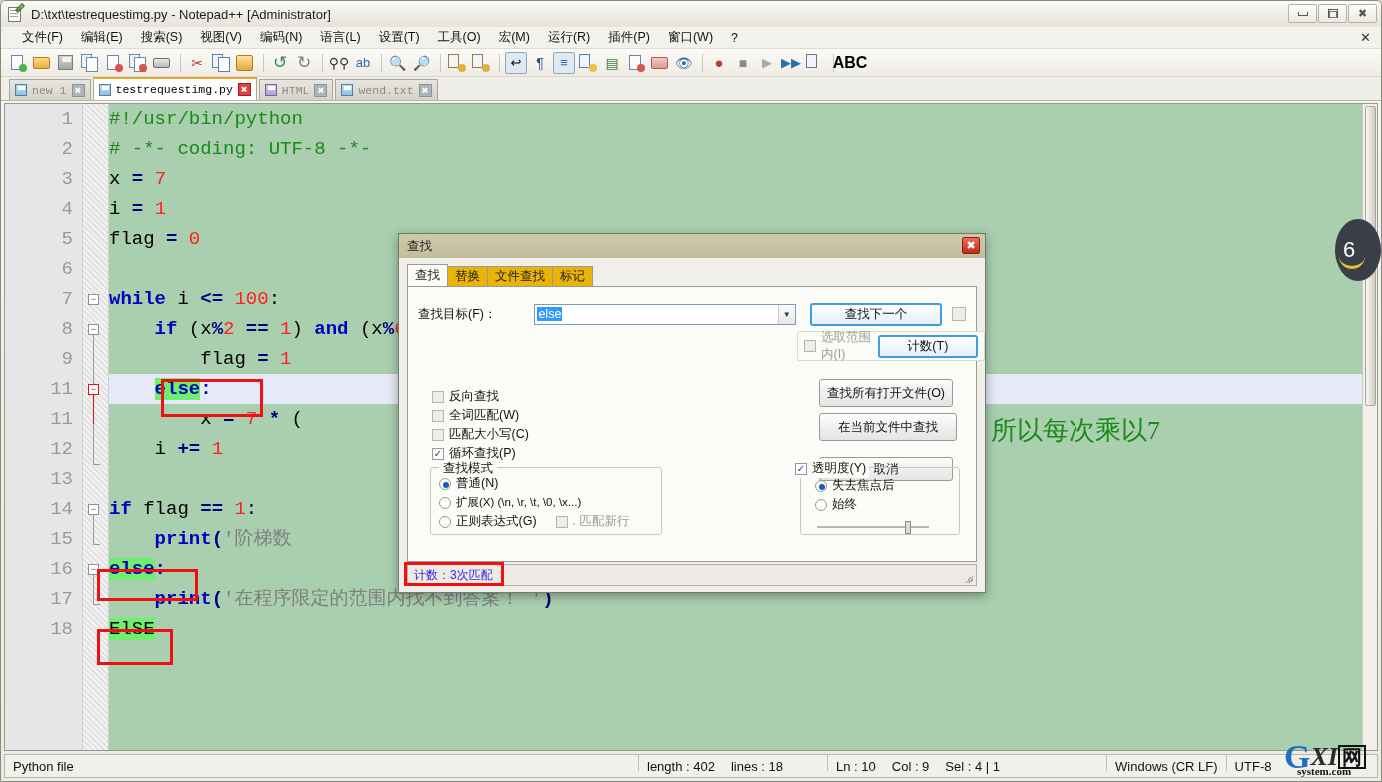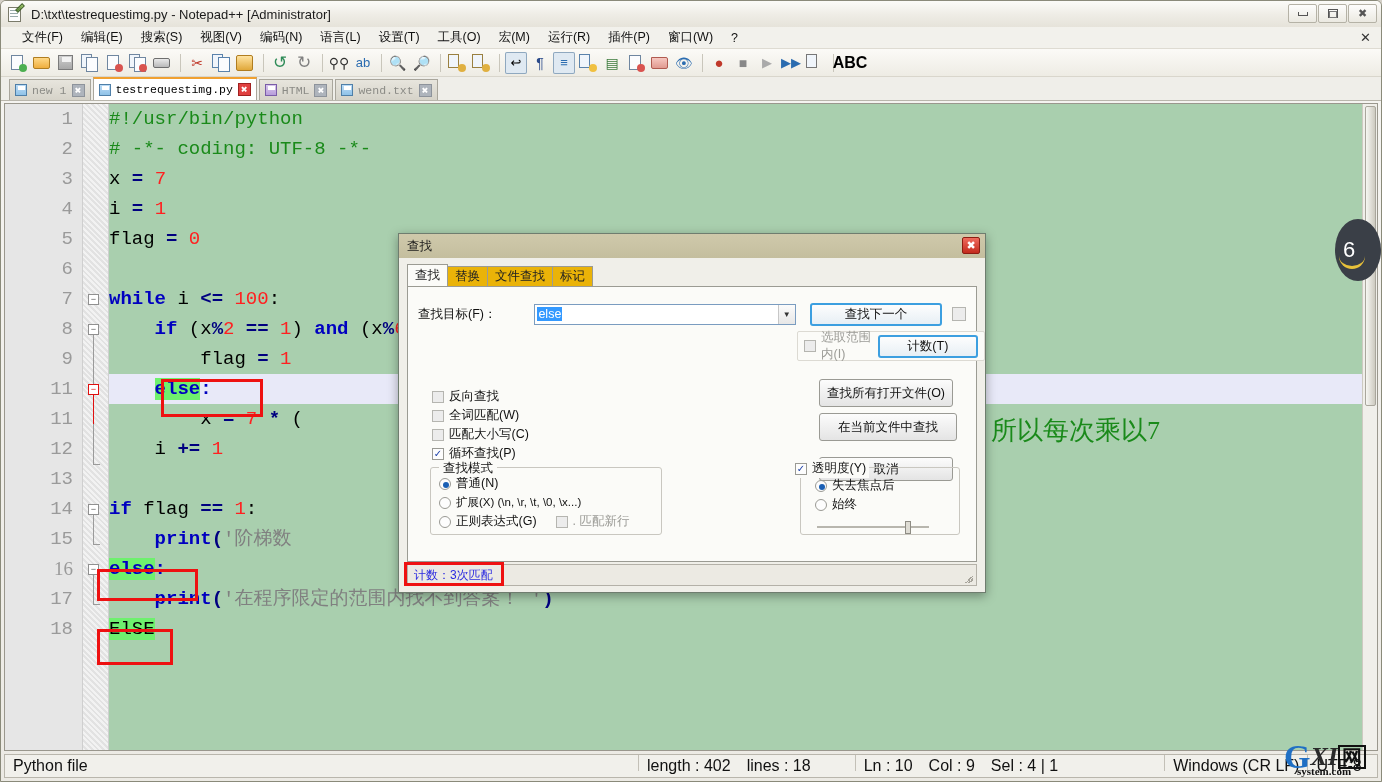--- a/index.html
+++ b/index.html
@@ -225,21 +225,21 @@
   #edge-badge .arc {
     position:absolute; left:4px; bottom:12px; width:26px; height:13px;
     border-bottom:3px solid #e8c13a; border-radius:0 0 26px 26px;
   }
 
   
   #statusbar {
     position:absolute; left:3px; right:3px; bottom:3px; height:24px;
     background:#f1f0eb; border:1px solid #b9b6ac;
     display:flex; align-items:flex-start;
-    font-size:16px; color:#111;
+    font-size:13px; color:#111;
   }
   .sb-cell { padding:0 8px; height:100%; display:flex; align-items:center; white-space:nowrap; }
   .sb-div { width:1px; height:16px; background:#c3c0b7; }
 
   
   #find-dialog {
     position:absolute; left:397px; top:232px; width:588px; height:360px;
     background:#f0efe9;
     border:1px solid #6f7d6f;
     box-shadow:0 3px 10px rgba(0,0,0,.35);
@@ -537,21 +537,21 @@
         <div class="lno" style="top: 150px;">6</div>
         <div class="lno" style="top: 180px;">7</div>
         <div class="lno" style="top: 210px;">8</div>
         <div class="lno" style="top: 240px;">9</div>
         <div class="lno" style="top: 270px;">11</div>
         <div class="lno" style="top: 300px;">11</div>
         <div class="lno" style="top: 330px;">12</div>
         <div class="lno" style="top: 360px;">13</div>
         <div class="lno" style="top: 390px;">14</div>
         <div class="lno" style="top: 420px;">15</div>
-        <div class="lno" style="top: 450px; font-family: Liberation Serif, serif;">16</div>
+        <div class="lno" style="top: 450px;">16</div>
         <div class="lno" style="top: 480px;">17</div>
         <div class="lno" style="top: 510px;">18</div>
       </div>
     <div id="fold"></div>
     <div id="code">
         <div class="line"><span class="com">#!/usr/bin/python</span></div>
         <div class="line"><span class="com"># -*- coding: UTF-8 -*-</span></div>
         <div class="line"><span class="pl">x </span><span class="op">=</span><span class="pl"> </span><span class="num">7</span></div>
         <div class="line"><span class="pl">i </span><span class="op">=</span><span class="pl"> </span><span class="num">1</span></div>
         <div class="line"><span class="pl">flag </span><span class="op">=</span><span class="pl"> </span><span class="num">0</span></div>

